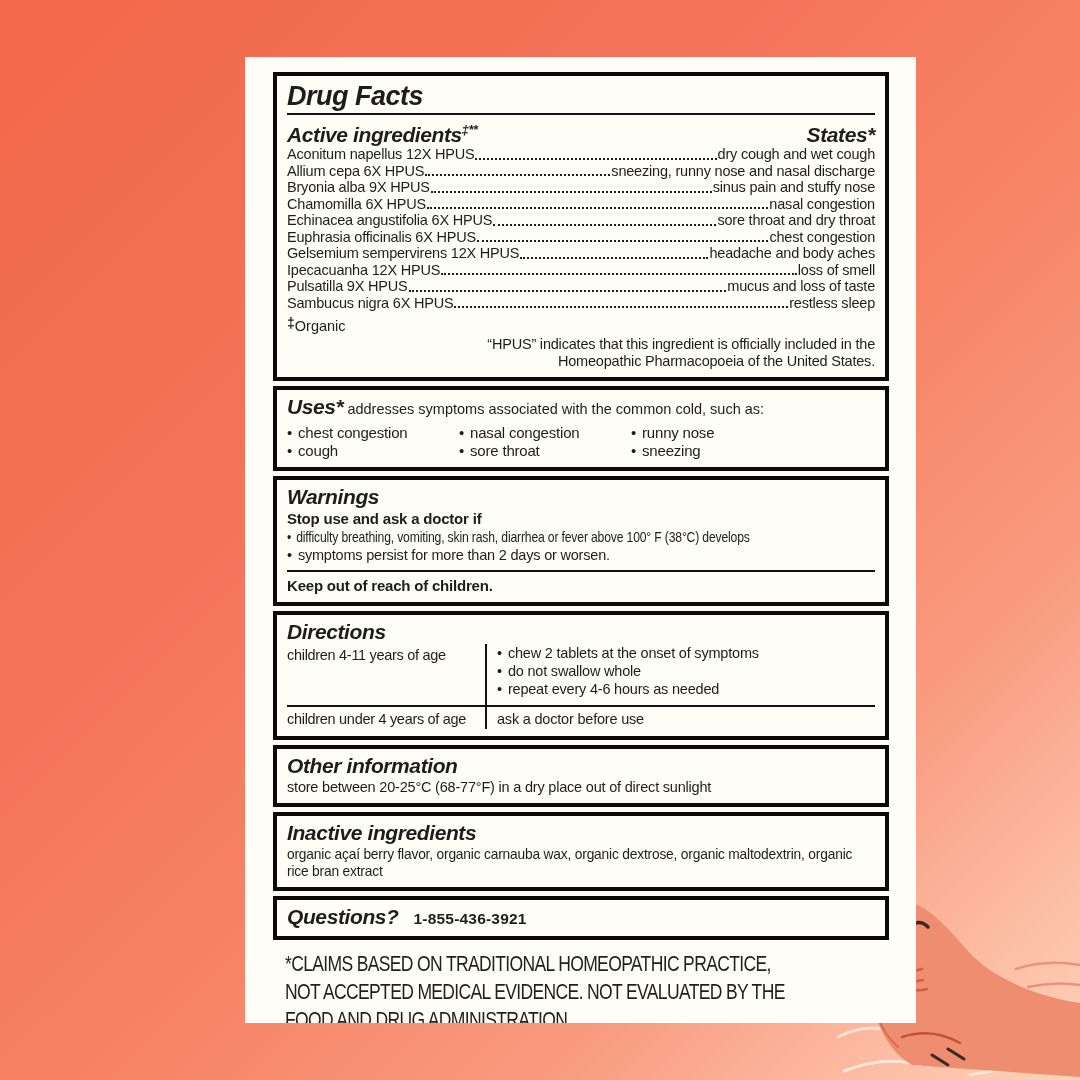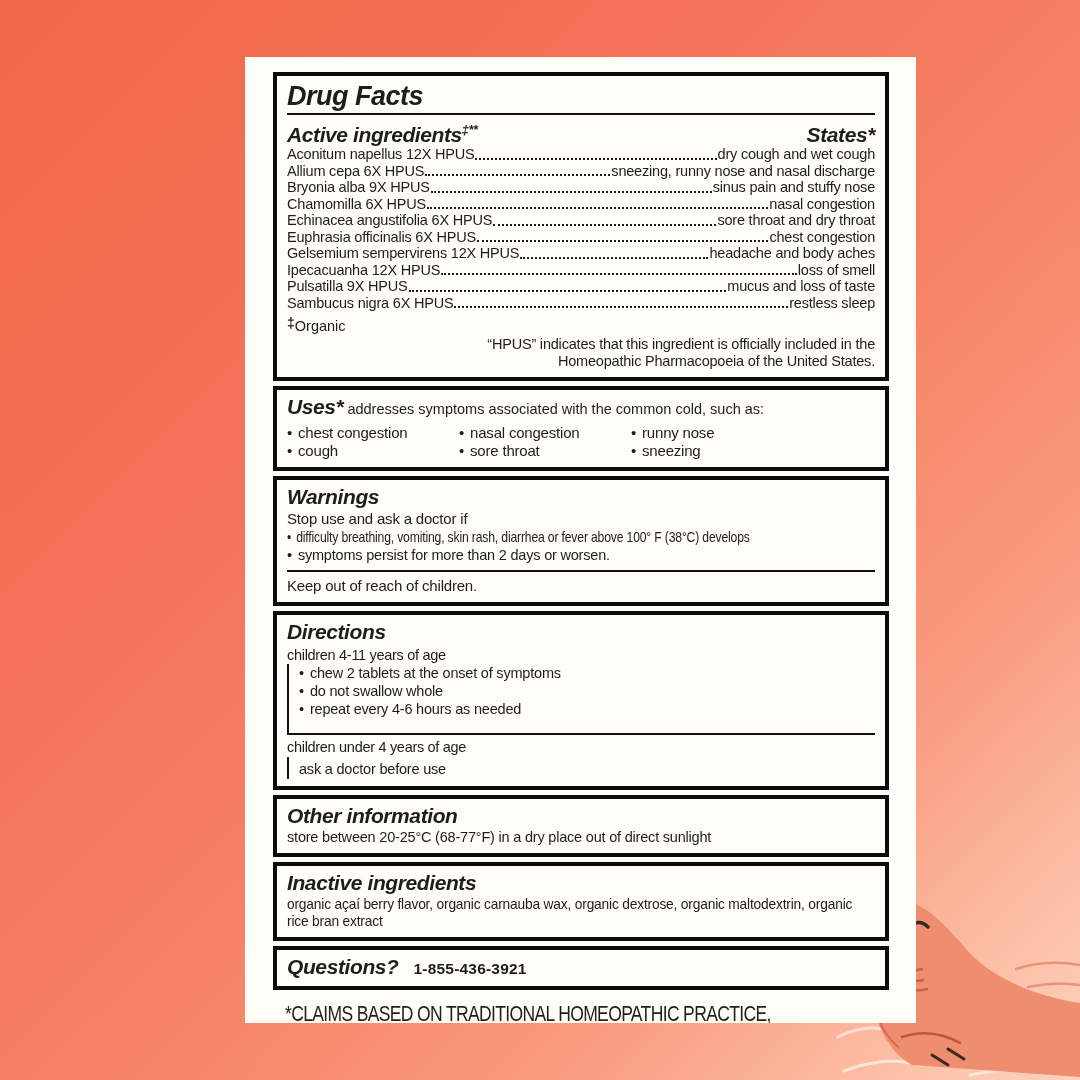--- a/index.html
+++ b/index.html
@@ -31,28 +31,28 @@
   .organic sup{font-size:14px;vertical-align:3px;font-weight:bold;}
   .hpus{text-align:right;font-size:14.5px;line-height:17px;letter-spacing:-0.2px;margin-top:2px;}
 
   .uses-line{font-size:14.5px;line-height:24px;}
   .uses-cols{display:flex;margin-top:3px;}
   .ucol{width:172px;}
   .ucol:last-child{flex:1;}
   .uitem{font-size:15px;line-height:18px;letter-spacing:-0.2px;}
   .bdot{margin-right:6px;}
 
-  .bsub{font-size:15px;font-weight:normal;line-height:19px;letter-spacing:-0.2px;}
+  .bsub{font-size:15px;font-weight:bold;line-height:19px;letter-spacing:-0.2px;}
   .bullet{font-size:14.5px;line-height:18px;letter-spacing:-0.2px;}
   .cond{transform:scaleX(0.84);transform-origin:0 0;width:119%;}
   .wrule{border-bottom:2px solid #111;margin:6px 0 4px;}
 
-  .dir-row{display:flex;flex-direction:column;}
+  .dir-row{display:flex;}
   .dir-left{width:198px;font-size:14.5px;line-height:18px;letter-spacing:-0.3px;padding-top:2px;}
-  .dir-right{flex:1;border-left:2px solid #111;padding-left:10px;font-size:14.5px;line-height:18px;letter-spacing:-0.2px;padding-bottom:15px;}
+  .dir-right{flex:1;border-left:2px solid #111;padding-left:10px;font-size:14.5px;line-height:18px;letter-spacing:-0.2px;padding-bottom:7px;}
   .dir-row.second{border-top:2px solid #111;}
   .dir-row.second .dir-left{padding:3px 0 1px;}
   .dir-row.second .dir-right{padding-top:3px;padding-bottom:1px;}
 
   .body-text{font-size:14.5px;line-height:17px;letter-spacing:-0.2px;margin-top:1px;}
   .cond95{transform:scaleX(0.95);transform-origin:0 0;width:105.3%;}
 
   .q-line{display:flex;align-items:baseline;gap:15px;}
   .phone{font-size:15.5px;font-weight:bold;letter-spacing:0.2px;}
 

